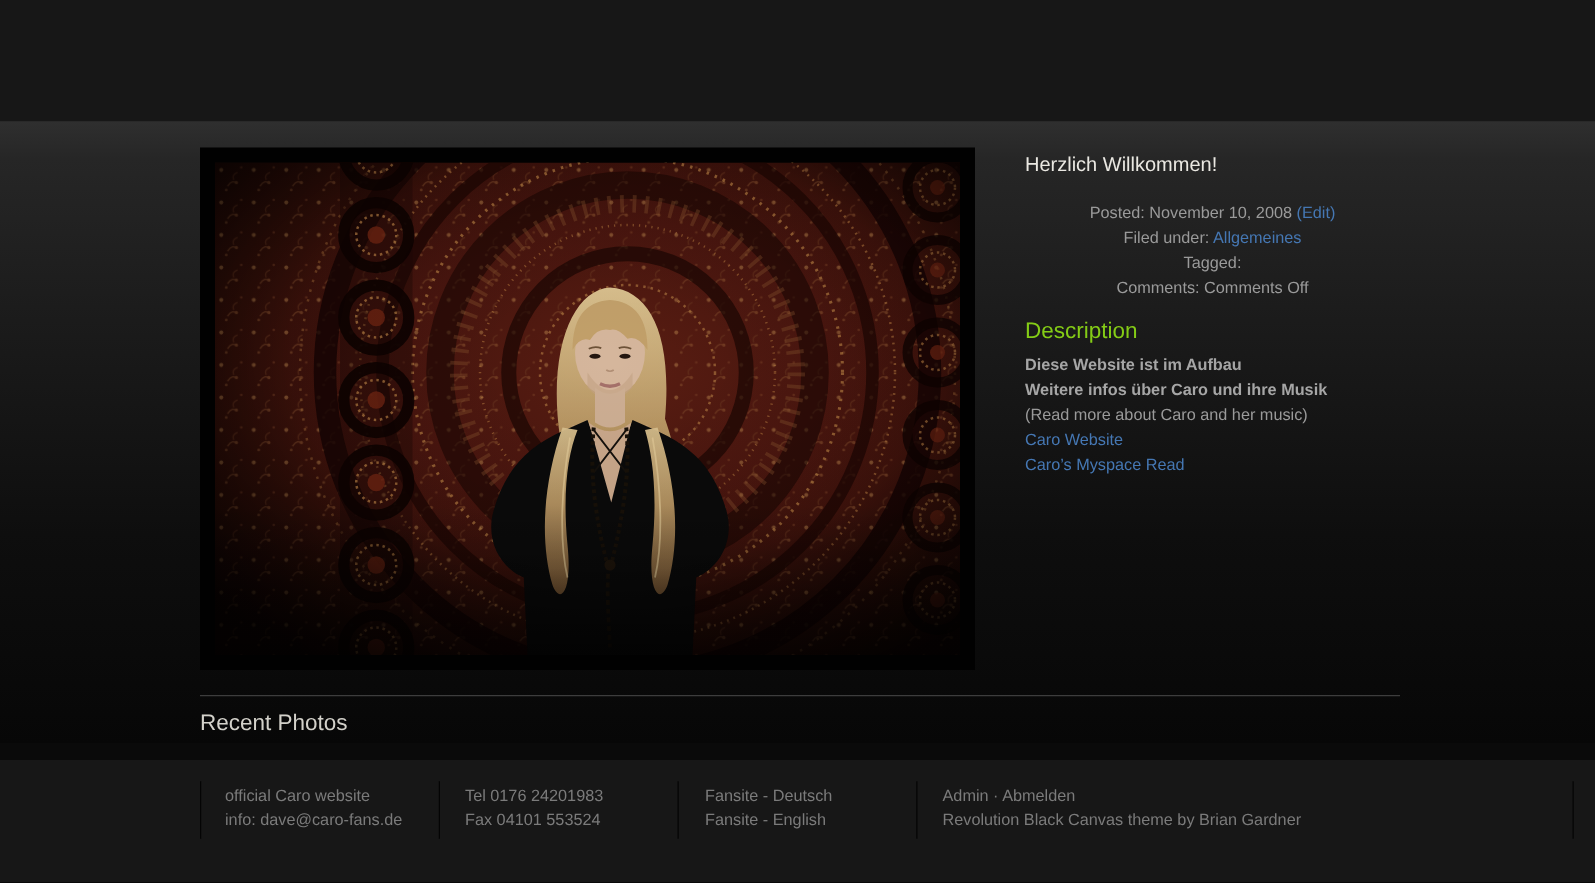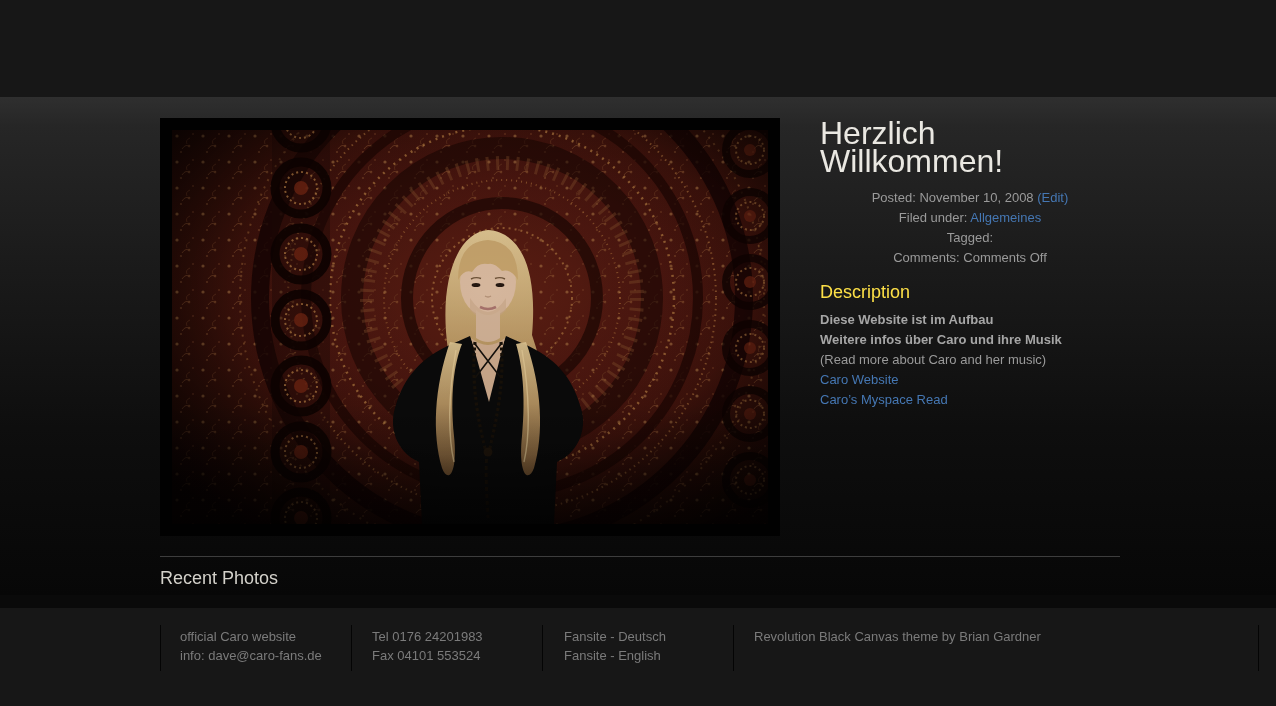--- a/index.html
+++ b/index.html
@@ -17,24 +17,24 @@
   .main{position:absolute;left:0;top:97px;width:1276px;height:498px;
         background:linear-gradient(180deg,#2f2f2f 0px,#262626 30px,#1b1b1b 160px,#0e0e0e 330px,#070707 498px);}
   .strip{position:absolute;left:0;top:595px;width:1276px;height:13px;background:#0a0a0a;}
 
   .photo-frame{position:absolute;left:160px;top:118px;width:620px;height:418px;margin:0;
                background:#010101;box-sizing:border-box;padding:12px;}
   .photo-frame svg{display:block;}
 
   
   .sidebar{position:absolute;left:820px;top:119px;width:300px;color:#9a9a9a;}
-  .sidebar h1{margin:0 0 13px 0;font-size:32px;line-height:28px;font-weight:400;color:#eae8e2;}
+  .sidebar h1{margin:0 0 13px 0;font-size:16px;line-height:28px;font-weight:400;color:#eae8e2;}
   .meta p{margin:0;font-size:13px;line-height:20px;color:#9a9a9a;text-align:center;}
   a.lnk{color:#4577b3;text-decoration:none;cursor:pointer;}
-  .sidebar h2{margin:14px 0 8px 0;font-size:18px;line-height:20px;font-weight:400;color:#fde047;}
+  .sidebar h2{margin:14px 0 8px 0;font-size:18px;line-height:20px;font-weight:400;color:#84cc16;}
   .desc p{margin:0;font-size:13px;line-height:20px;color:#9a9a9a;}
   .desc p.strong{font-weight:bold;color:#a6a6a6;}
   .desc p.gap{}
   .desc a{display:block;font-size:13px;line-height:20px;}
 
   
   .hr{position:absolute;left:160px;top:556px;width:960px;height:1px;background:#3d3d3d;}
   .recent{position:absolute;left:160px;top:566px;font-size:18px;line-height:24px;color:#d3d1ca;font-weight:400;margin:0;}
 
   
@@ -271,17 +271,22 @@
     </div>
     <div class="fcol" style="left:372px">
       <span>Tel 0176 24201983</span>
       <span>Fax 04101 553524</span>
     </div>
     <div class="fcol" style="left:564px">
       <a>Fansite - Deutsch</a>
       <a>Fansite - English</a>
     </div>
     <div class="fcol" style="left:754px">
+      <span>
+        <a class="inline">Admin</a>
+        <span class="inline">·</span>
+        <a class="inline">Abmelden</a>
+      </span>
       <span>Revolution Black Canvas theme by Brian Gardner</span>
     </div>
   </div>
 
 </div>
 
 </body></html>

